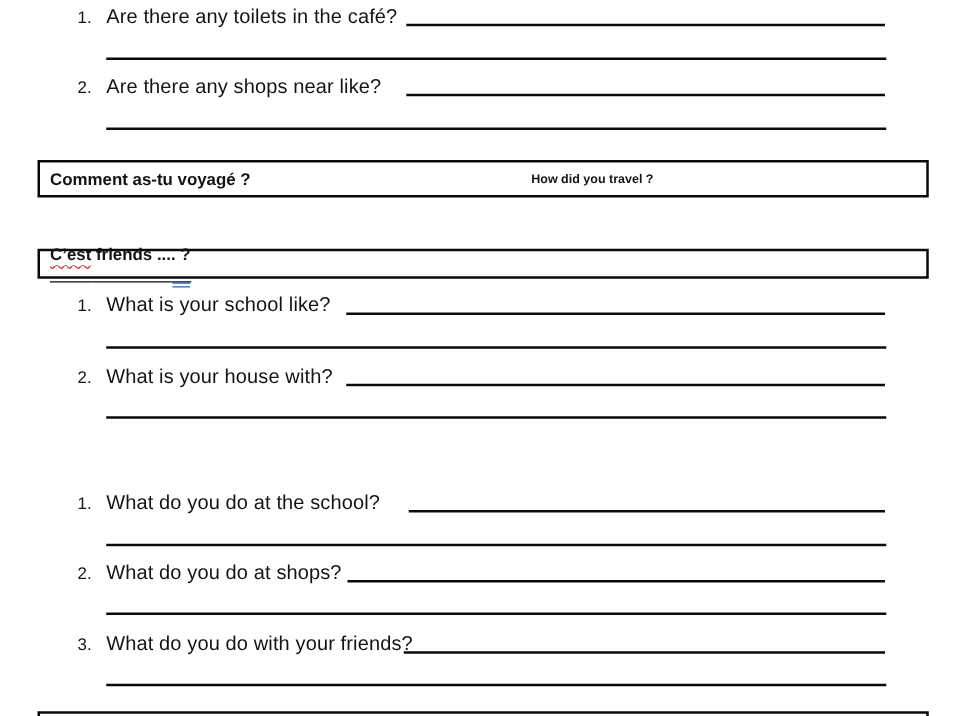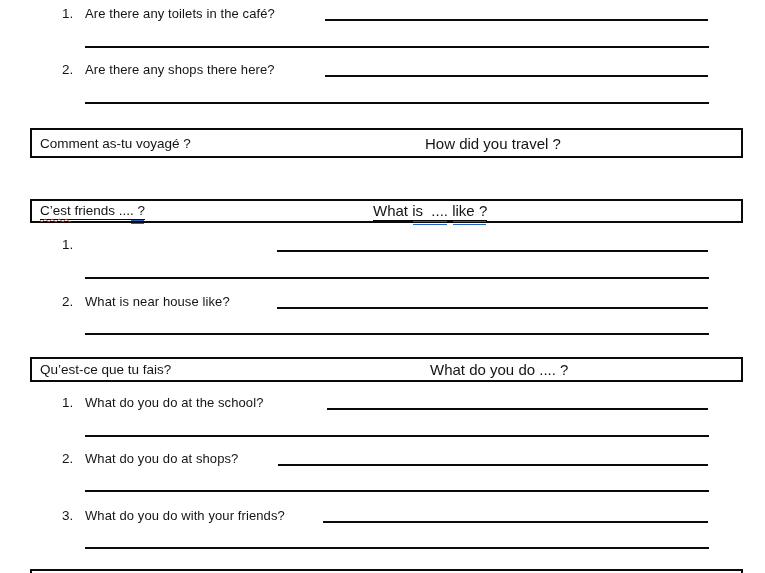--- a/index.html
+++ b/index.html
@@ -10,47 +10,47 @@
     background:#fff;
     font-family:"Liberation Sans","DejaVu Sans",sans-serif;
     color:var(--ink,#141414);
   }
   .qnum{
     position:absolute;
     font-size:13.5px;line-height:15px;
   }
   .qtext{
     position:absolute;
-    font-size:13px;line-height:15px;
+    font-size:16px;line-height:15px;
     letter-spacing:.1px;
   }
   .ansline{
     position:absolute;height:0;
     border-top:2px solid #0a0a0a;
   }
   .hbox{
     position:absolute;left:30px;width:713px;
     border:2px solid #0a0a0a;
     box-sizing:border-box;
     display:flex;align-items:center;
     background:#fff;
   }
   .hbox .fr{
     position:absolute;left:8px;
-    font-weight:400;font-size:13.5px;white-space:pre;
+    font-weight:700;font-size:13.5px;white-space:pre;
   }
   .hbox .en{
     position:absolute;
-    font-weight:400;font-size:15px;white-space:pre;
+    font-weight:700;font-size:10px;white-space:pre;
   }
   .useg{
     display:inline-block;
     white-space:pre;
     border-bottom:1.5px solid #0a0a0a;
-    padding-bottom:1px;
+    padding-bottom:14px;
     position:relative;
   }
   .blue2::after{
     content:"";
     position:absolute;left:1px;right:1px;bottom:-5px;
     height:4px;box-sizing:border-box;
     border-top:1.4px solid var(--grammar-blue,#2262c6);
     border-bottom:1.4px solid var(--grammar-blue,#2262c6);
   }
   .wavy{
@@ -66,47 +66,43 @@
 <body>
 
 <div id="page">
 
   <span class="qnum" style="left:62px;top:6px">1.</span>
   <span class="qtext" style="left:85px;top:6px">Are there any toilets in the café?</span>
   <div class="ansline" style="left:325px;top:19px;width:383px"></div>
   <div class="ansline" style="left:85px;top:46px;width:624px"></div>
 
   <span class="qnum" style="left:62px;top:62px">2.</span>
-  <span class="qtext" style="left:85px;top:62px">Are there any shops there here?</span>
+  <span class="qtext" style="left:85px;top:62px">Are there any shops near like?</span>
   <div class="ansline" style="left:325px;top:75px;width:383px"></div>
   <div class="ansline" style="left:85px;top:102px;width:624px"></div>
 
   <div class="hbox" style="top:128px;height:30px">
     <span class="fr">Comment as-tu voyagé ?</span>
     <span class="en" style="left:393px">How did you travel ?</span>
   </div>
 
   <div class="hbox" style="top:199px;height:24px">
     <span class="fr"><span class="useg"><span class="wavy">C’est</span></span><span class="useg"> friends ...</span><span class="useg blue2">. ?</span></span>
-    <span class="en" style="left:341px"><span class="useg">What </span><span class="useg blue2">is  ....</span><span class="useg"> </span><span class="useg blue2">like ?</span></span>
   </div>
 
   <span class="qnum" style="left:62px;top:237px">1.</span>
+  <span class="qtext" style="left:85px;top:237px">What is your school like?</span>
   <div class="ansline" style="left:277px;top:250px;width:431px"></div>
   <div class="ansline" style="left:85px;top:277px;width:624px"></div>
 
   <span class="qnum" style="left:62px;top:294px">2.</span>
-  <span class="qtext" style="left:85px;top:294px">What is near house like?</span>
+  <span class="qtext" style="left:85px;top:294px">What is your house with?</span>
   <div class="ansline" style="left:277px;top:307px;width:431px"></div>
   <div class="ansline" style="left:85px;top:333px;width:624px"></div>
 
-  <div class="hbox" style="top:357px;height:25px">
-    <span class="fr">Qu’est-ce que tu fais?</span>
-    <span class="en" style="left:398px">What do you do .... ?</span>
-  </div>
 
   <span class="qnum" style="left:62px;top:395px">1.</span>
   <span class="qtext" style="left:85px;top:395px">What do you do at the school?</span>
   <div class="ansline" style="left:327px;top:408px;width:381px"></div>
   <div class="ansline" style="left:85px;top:435px;width:624px"></div>
 
   <span class="qnum" style="left:62px;top:451px">2.</span>
   <span class="qtext" style="left:85px;top:451px">What do you do at shops?</span>
   <div class="ansline" style="left:278px;top:464px;width:430px"></div>
   <div class="ansline" style="left:85px;top:490px;width:624px"></div>

